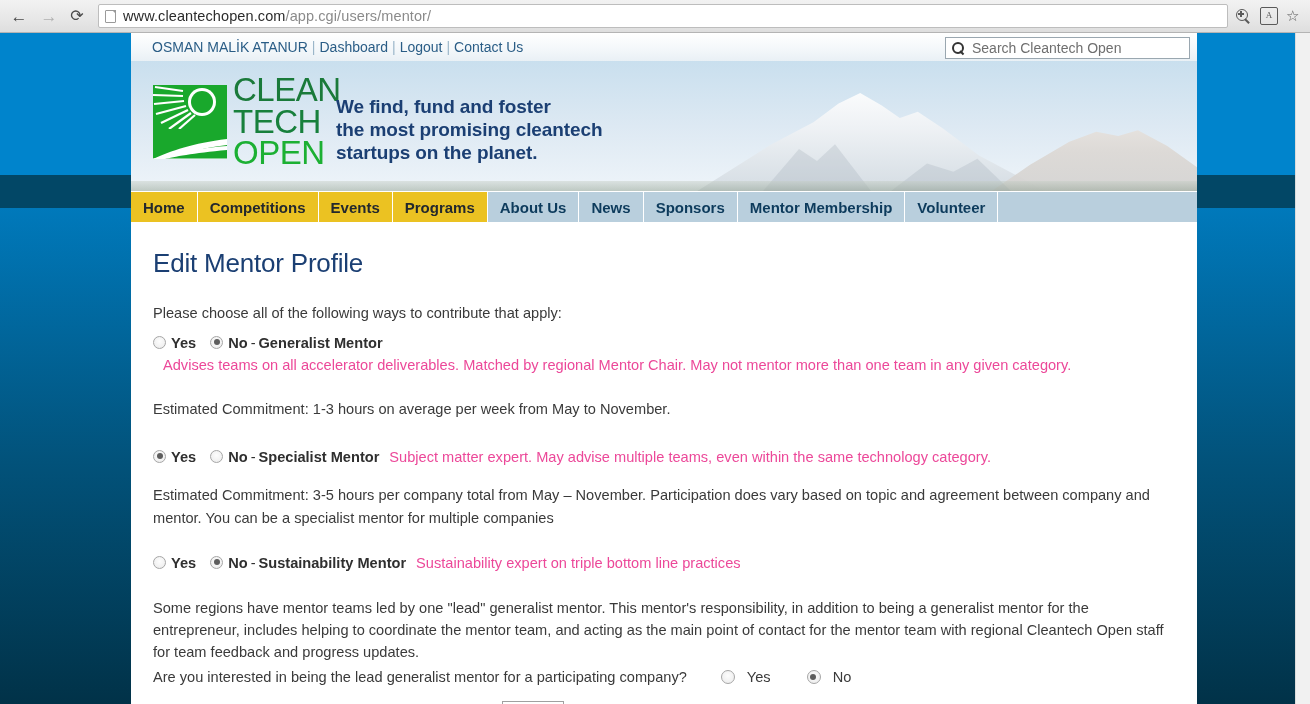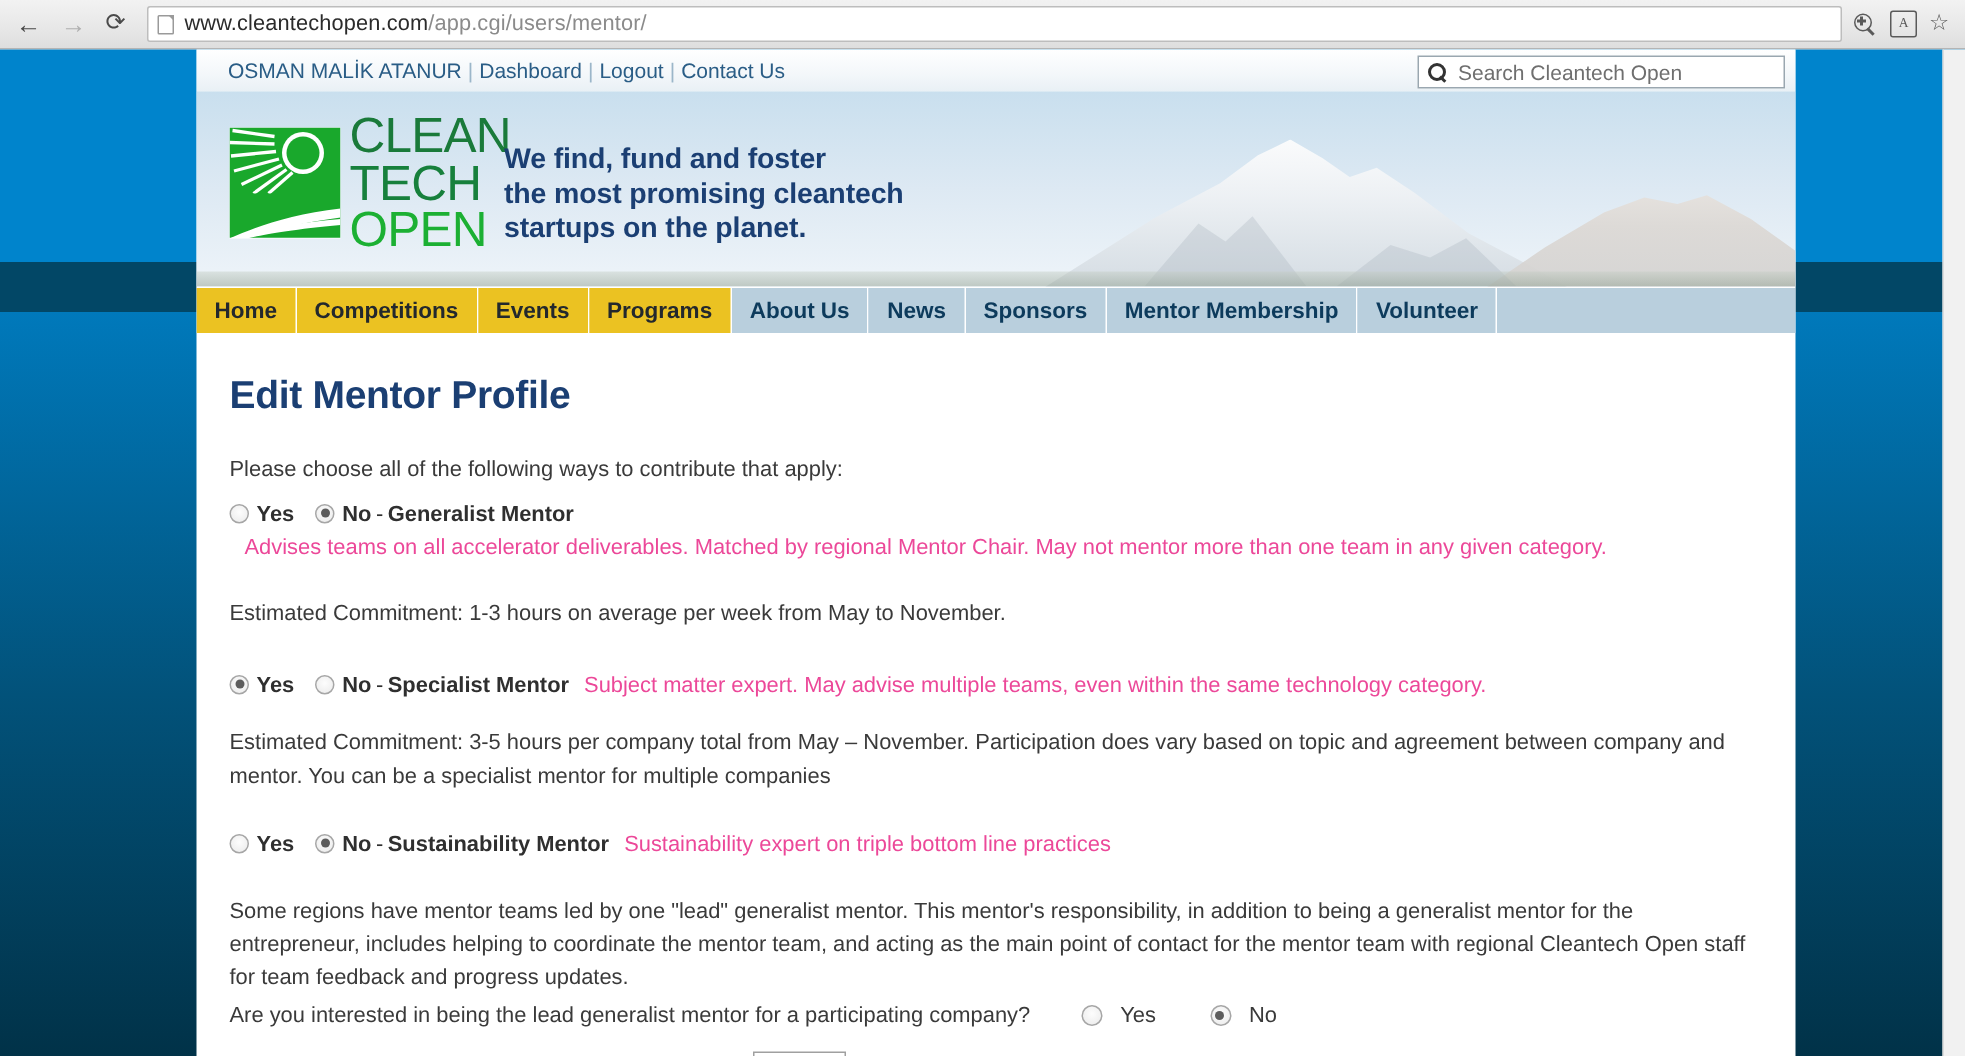--- a/index.html
+++ b/index.html
@@ -218,21 +218,21 @@
     border-right: 1px solid #ffffff; cursor: pointer;
   }
   .mainnav .item.gold { background: #ebc222; color: #23282d; }
   .mainnav .item.blue { background: #b9cfdd; color: #0d3b5c; padding-left: 12px; }
   .mainnav .filler { flex: 1; background: #b9cfdd; }
 
   
   .content { padding: 26px 24px 0 22px; }
   h1.page-title {
     margin: 0 0 24px 0;
-    font-size: 26px; font-weight: bold; color: #1b3f73;
+    font-size: 26px; font-weight: normal; color: #1b3f73;
     letter-spacing: -.2px;
   }
   .form-text {
     font-size: 14.6px; color: #3a3a3a; line-height: 1.5;
     margin: 0 0 8px 0;
   }
   .radio-row {
     display: flex; align-items: flex-start; flex-wrap: wrap;
     font-size: 14.6px; color: #3a3a3a; line-height: 1.5;
     margin: 0 0 4px 0;

